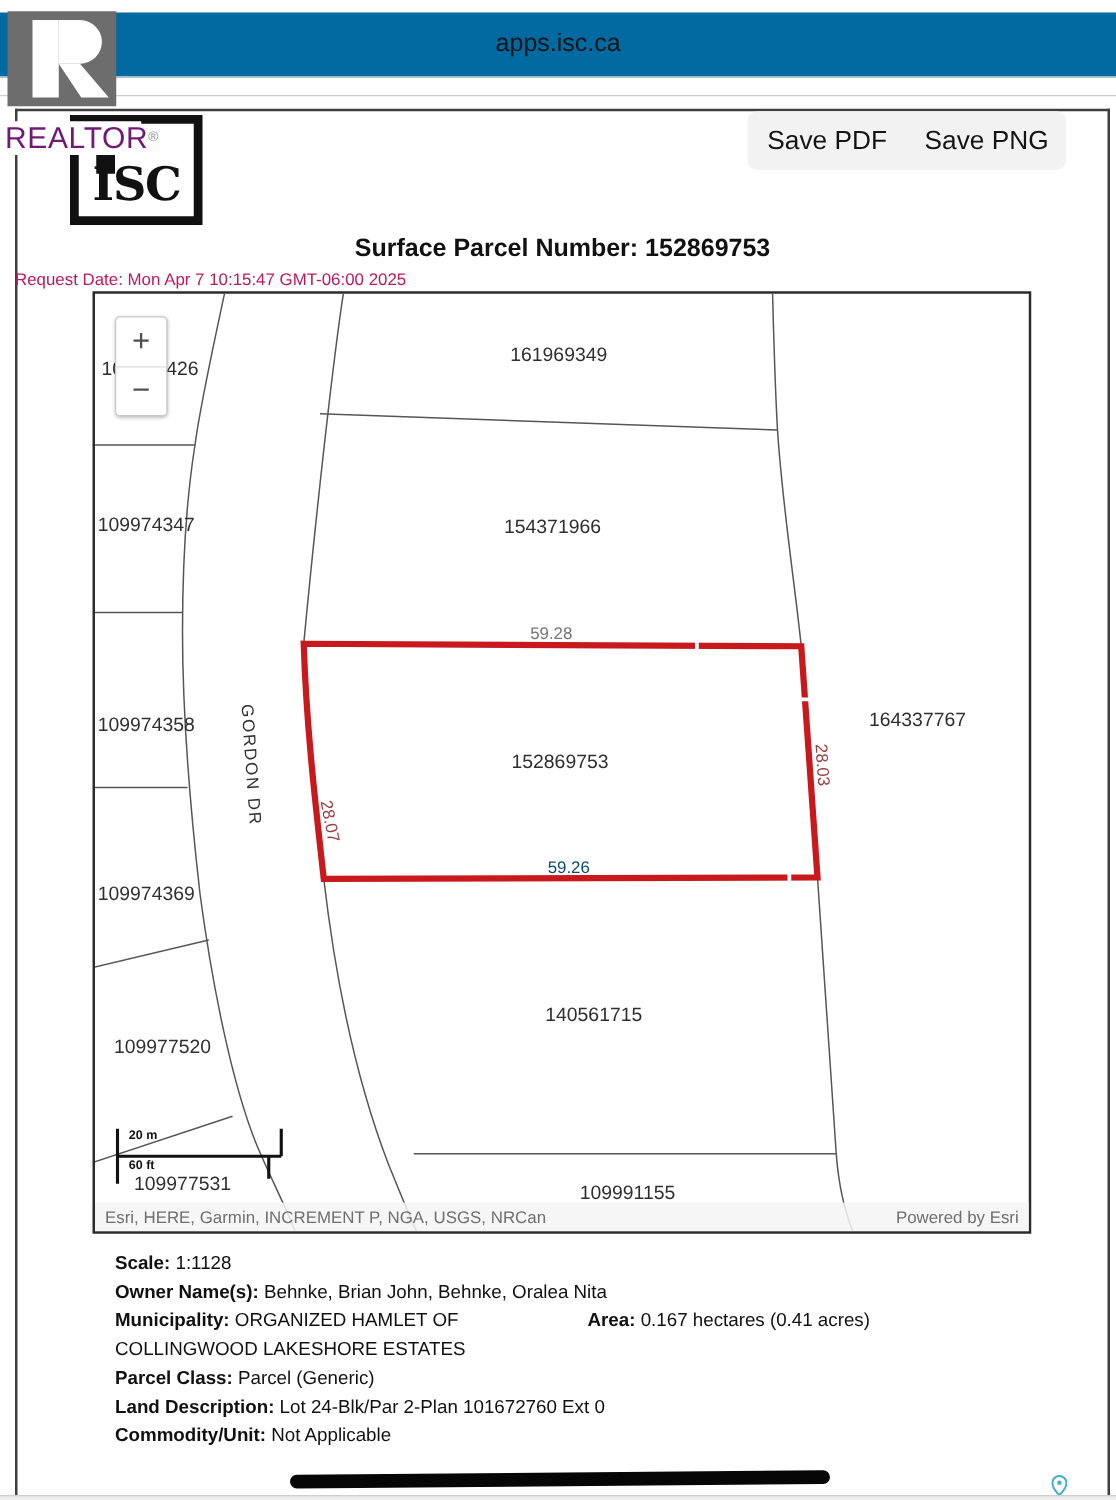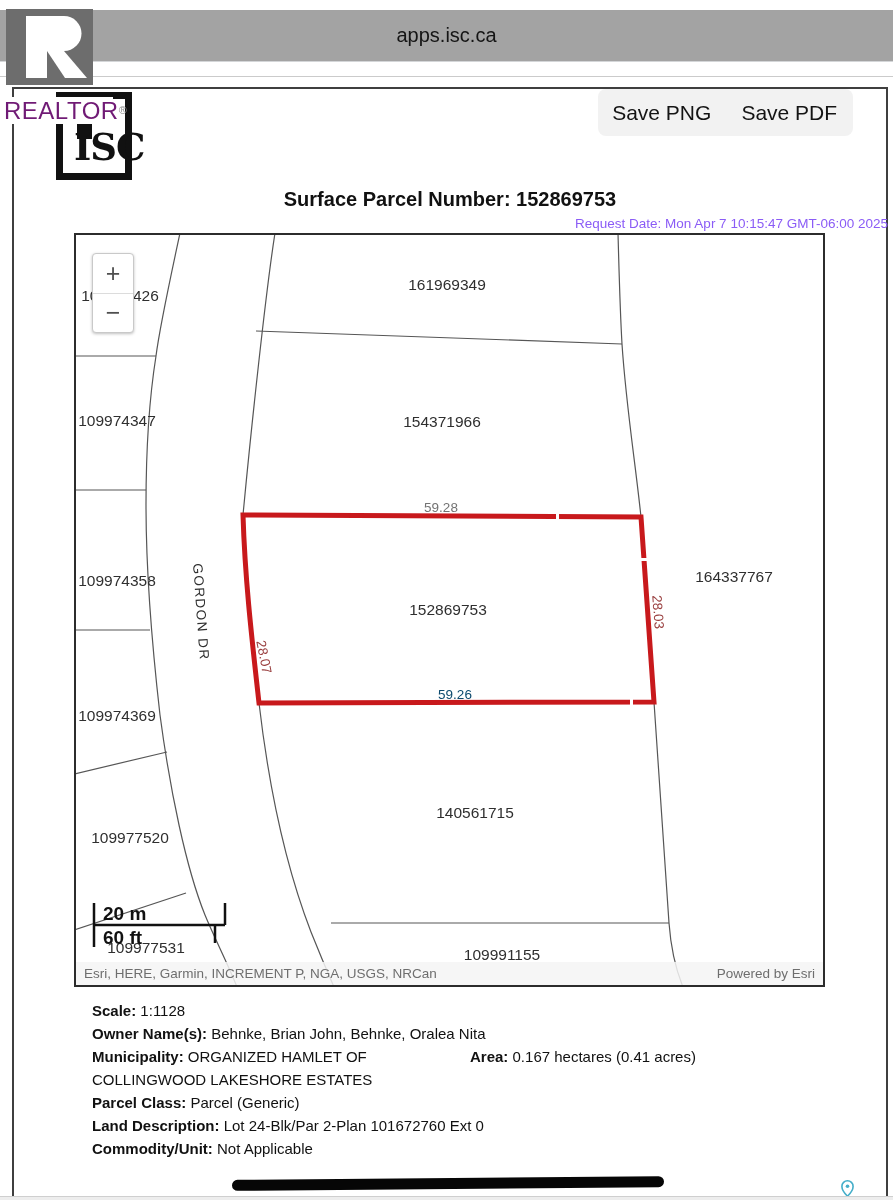--- a/index.html
+++ b/index.html
@@ -1,71 +1,71 @@
 <!DOCTYPE html>
 <html><head>
 <meta charset="utf-8">
 <style>
   html,body{margin:0;padding:0;background:#fff;}
   .stage{position:relative;width:893px;height:1200px;overflow:hidden;background:#fff;
          font-family:"Liberation Sans",sans-serif;color:#1a1a1a;}
 
   
-  .topbar{position:absolute;left:0;top:10px;width:893px;height:51px;background:#a3a3a3;
+  .topbar{position:absolute;left:0;top:10px;width:893px;height:51px;background:#0369a1;
           border-bottom:1px solid #d4d6d8;display:flex;align-items:center;justify-content:center;
           font-size:20px;color:#151515;z-index:4;}
   .top-divider{position:absolute;left:0;top:76px;width:893px;height:1px;background:#cbcbcb;z-index:1;}
 
   
   .page{position:absolute;left:12px;top:87px;width:876px;height:1113px;box-sizing:border-box;
         border:2px solid #3f3f3f;border-bottom:none;background:#fff;z-index:2;}
 
   
   .save-bar{position:absolute;left:598px;top:89px;width:255px;height:47px;background:#f2f2f2;
             border-radius:8px;display:flex;z-index:6;}
   .save-bar button{flex:1;background:transparent;border:none;font-family:"Liberation Sans",sans-serif;
             font-size:21px;color:#141414;cursor:pointer;padding:0;}
 
   
-  .isc-logo{position:absolute;left:56px;top:92px;width:76px;height:88px;box-sizing:border-box;
+  .isc-logo{position:absolute;left:56px;top:92px;width:106px;height:88px;box-sizing:border-box;
             border:7px solid #111;z-index:5;background:transparent;}
   .isc-ibar{position:absolute;left:14px;top:18px;width:15px;height:22px;background:#111;}
   .isc-text{position:absolute;left:11px;bottom:7px;font-family:"DejaVu Serif",serif;font-weight:bold;
             font-size:37px;line-height:1;letter-spacing:-1px;color:#111;}
 
   
   .realtor-r-box{position:absolute;left:6px;top:9px;width:87px;height:76px;background:#6d6d6d;z-index:7;}
   .realtor-strip{position:absolute;left:0;top:97px;width:113px;height:27px;background:#fff;z-index:8;
                  display:flex;align-items:center;padding-left:4px;box-sizing:border-box;}
   .realtor-strip .rt{font-size:24px;color:#701a75;letter-spacing:.5px;line-height:1;}
   .realtor-strip sup{font-size:11px;color:#8f8f8f;vertical-align:super;line-height:1;}
 
   
   .title{position:absolute;left:12px;top:188px;width:876px;text-align:center;
          font-size:20px;font-weight:bold;color:#111;z-index:3;}
-  .request-date{position:absolute;left:12px;top:216px;width:876px;text-align:right;
-         font-size:13.5px;color:#8b5cf6;z-index:3;}
+  .request-date{position:absolute;left:12px;top:216px;width:876px;text-align:left;
+         font-size:13.5px;color:#be185d;z-index:3;}
 
   
   .map{position:absolute;left:74px;top:233px;width:751px;height:754px;box-sizing:border-box;
        border:2px solid #2c2c2c;background:#fff;z-index:3;overflow:hidden;}
   .map svg.basemap{position:absolute;left:0;top:0;width:100%;height:100%;z-index:1;}
   #map-labels{position:absolute;left:0;top:0;width:100%;height:100%;z-index:5;pointer-events:none;}
   .parcel-label{position:absolute;transform:translate(-50%,-50%);font-size:15.5px;color:#2f2f2f;white-space:nowrap;}
   .street-label{position:absolute;font-size:13.5px;color:#2f2f2f;letter-spacing:1.5px;white-space:nowrap;}
   .dim-label{position:absolute;font-size:13.5px;color:#9a4040;white-space:nowrap;}
   .zoom-ctl{position:absolute;left:16px;top:18px;width:42px;height:80px;background:#fff;
             border:1px solid #c9c9c9;border-radius:4px;box-shadow:0 1px 3px rgba(0,0,0,.25);
             z-index:10;display:flex;flex-direction:column;box-sizing:border-box;}
   .zbtn{flex:1;display:flex;align-items:center;justify-content:center;font-size:25px;color:#4f4f4f;cursor:pointer;}
   .zdiv{height:1px;background:#dcdcdc;}
   .attrib-strip{position:absolute;left:0;right:0;bottom:0;height:23px;background:rgba(244,244,244,.85);
             display:flex;align-items:center;justify-content:space-between;padding:0 8px;
             font-size:13.5px;color:#6e6e6e;z-index:8;white-space:nowrap;}
-  .sb-label{position:absolute;font-size:19px;font-weight:bold;color:#111;z-index:6;}
+  .sb-label{position:absolute;font-size:10px;font-weight:bold;color:#111;z-index:6;}
   .sb-m{left:27px;top:668px;}
   .sb-ft{left:27px;top:692px;}
 
   
   .details{position:absolute;left:92px;top:999px;width:780px;font-size:15px;line-height:23px;
            color:#111;z-index:3;}
   .det-row{display:block;}
   .det-row.split{display:grid;grid-template-columns:378px 1fr;}
   .det-cell b{font-weight:bold;}
 
@@ -81,22 +81,22 @@
 <div class="stage">
 
   <div class="topbar">
     <span>apps.isc.ca</span>
   </div>
   <div class="top-divider"></div>
 
   <div class="page"></div>
 
   <div class="save-bar">
+    <button>Save PDF</button>
     <button>Save PNG</button>
-    <button>Save PDF</button>
   </div>
 
   <div class="isc-logo">
     <div class="isc-ibar"></div>
     <div class="isc-text">ISC</div>
   </div>
 
   <div class="realtor-r-box">
     <svg width="87" height="76" viewBox="0 0 87 76">
       <rect x="20" y="7" width="21" height="62" fill="#fff"></rect>

